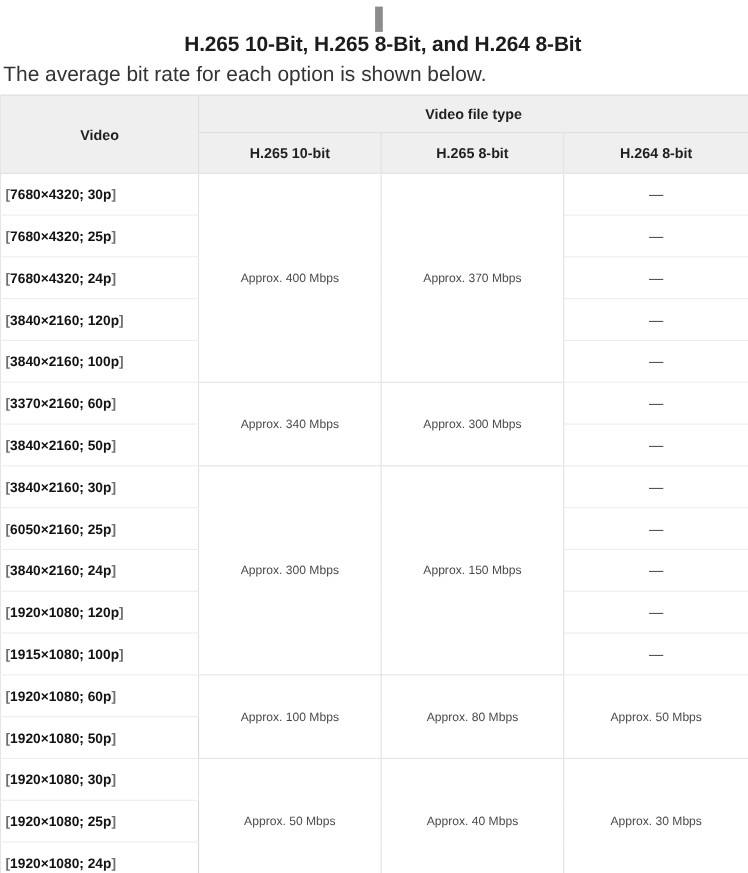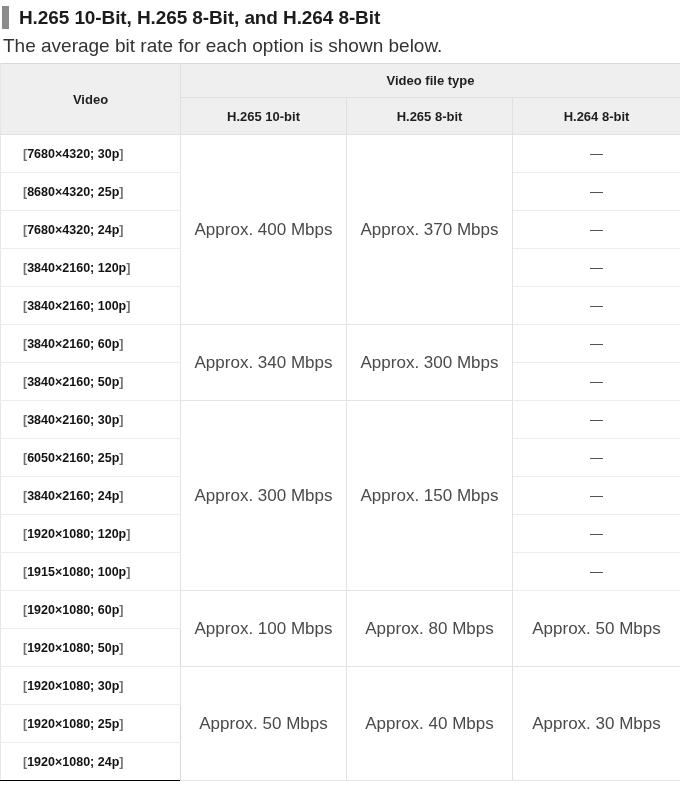--- a/index.html
+++ b/index.html
@@ -4,21 +4,21 @@
 <style>
   html,body{margin:0;padding:0;}
   body{
     width:680px;height:794px;background:#ffffff;
     font-family:"Liberation Sans","DejaVu Sans",sans-serif;
     color:#2b2b2b;overflow:hidden;
   }
   .page{width:680px;height:794px;position:relative;}
 
   
-  .title-row{display:flex;align-items:center;padding:6px 0 2px 0;}
+  .title-row{display:flex;align-items:center;padding:6px 0 2px 16px;flex-direction:column;}
   .title-accent{
     width:7px;height:23px;background:#8c8c8c;margin:0 10px 0 2px;flex:none;
   }
   .title-text{
     font-size:19px;font-weight:bold;color:#1c1c1c;letter-spacing:-0.1px;
     line-height:23px;white-space:nowrap;
   }
   .subtitle{
     font-size:19px;color:#333;margin:6px 0 9px 3px;line-height:17px;
   }
@@ -47,31 +47,31 @@
     text-align:center;
     border-bottom:1px solid #e0e0e0;
     border-right:1px solid #e0e0e0;
   }
   th.h-option{height:70px;}
   th.h-group{height:33px;}
   th.h-sub{height:36px;margin-left:44px;}
 
   td.opt-cell{
     height:37px;
-    padding-left:22px;
+    padding-left:4px;
     font-size:12.5px;font-weight:bold;color:#1b1b1b;
     text-align:left;white-space:nowrap;
     border-bottom:1px solid #ededed;
   }
   td.opt-cell .brk{color:#6f6f6f;font-weight:bold;}
   td.opt-cell .res{color:#131313;}
 
   td.val-cell{
     text-align:center;
-    font-size:17px;color:#4a4a4a;
+    font-size:11px;color:#4a4a4a;
     background:#ffffff;
     border-bottom:1px solid #e4e4e4;
   }
   td.dash-cell{
     text-align:center;font-size:13px;color:#3a3a3a;
     border-bottom:1px solid #ededed;
   }
   tbody tr:last-child td{border-bottom:1px solid #000000;}
 </style>
 </head>
@@ -105,37 +105,37 @@
       </tr>
     </thead>
     <tbody id="tbody">
         <tr>
           <td class="opt-cell"><span class="brk">[</span><span class="res">7680×4320; 30p</span><span class="brk">]</span></td>
           <td class="val-cell" rowspan="5">Approx. 400 Mbps</td>
           <td class="val-cell" rowspan="5">Approx. 370 Mbps</td>
           <td class="dash-cell">—</td>
         </tr>
         <tr>
-          <td class="opt-cell"><span class="brk">[</span><span class="res">8680×4320; 25p</span><span class="brk">]</span></td>
+          <td class="opt-cell"><span class="brk">[</span><span class="res">7680×4320; 25p</span><span class="brk">]</span></td>
           <td class="dash-cell">—</td>
         </tr>
         <tr>
           <td class="opt-cell"><span class="brk">[</span><span class="res">7680×4320; 24p</span><span class="brk">]</span></td>
           <td class="dash-cell">—</td>
         </tr>
         <tr>
           <td class="opt-cell"><span class="brk">[</span><span class="res">3840×2160; 120p</span><span class="brk">]</span></td>
           <td class="dash-cell">—</td>
         </tr>
         <tr>
           <td class="opt-cell"><span class="brk">[</span><span class="res">3840×2160; 100p</span><span class="brk">]</span></td>
           <td class="dash-cell">—</td>
         </tr>
         <tr>
-          <td class="opt-cell"><span class="brk">[</span><span class="res">3840×2160; 60p</span><span class="brk">]</span></td>
+          <td class="opt-cell"><span class="brk">[</span><span class="res">3370×2160; 60p</span><span class="brk">]</span></td>
           <td class="val-cell" rowspan="2">Approx. 340 Mbps</td>
           <td class="val-cell" rowspan="2">Approx. 300 Mbps</td>
           <td class="dash-cell">—</td>
         </tr>
         <tr>
           <td class="opt-cell"><span class="brk">[</span><span class="res">3840×2160; 50p</span><span class="brk">]</span></td>
           <td class="dash-cell">—</td>
         </tr>
         <tr>
           <td class="opt-cell"><span class="brk">[</span><span class="res">3840×2160; 30p</span><span class="brk">]</span></td>

